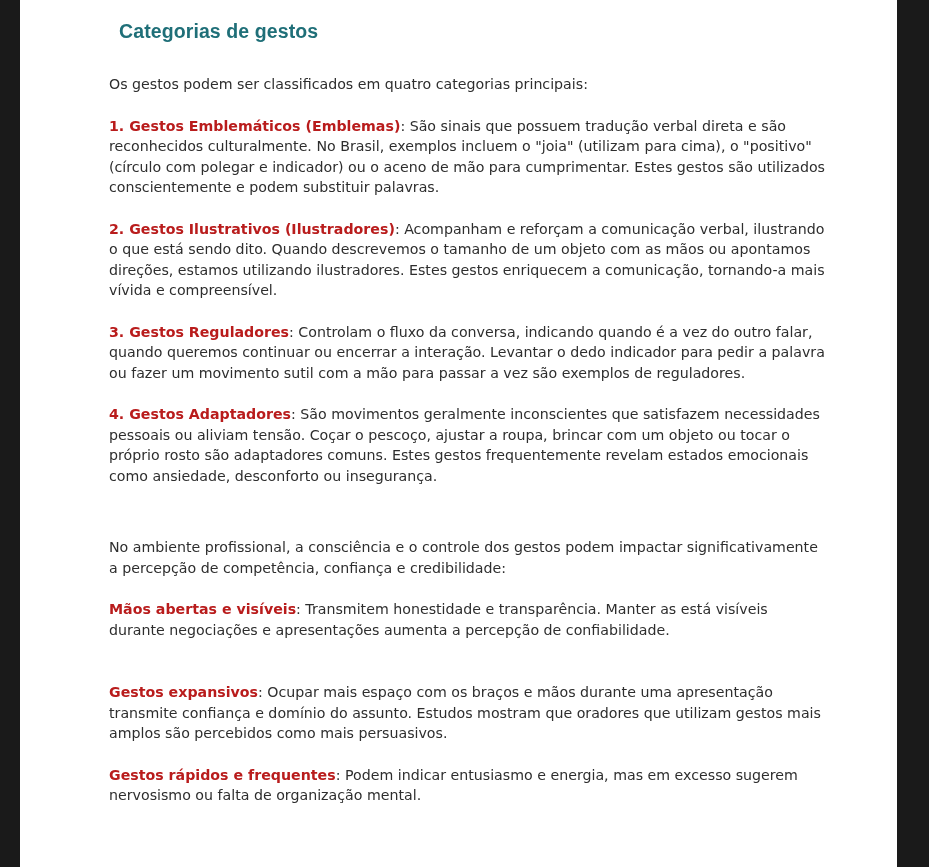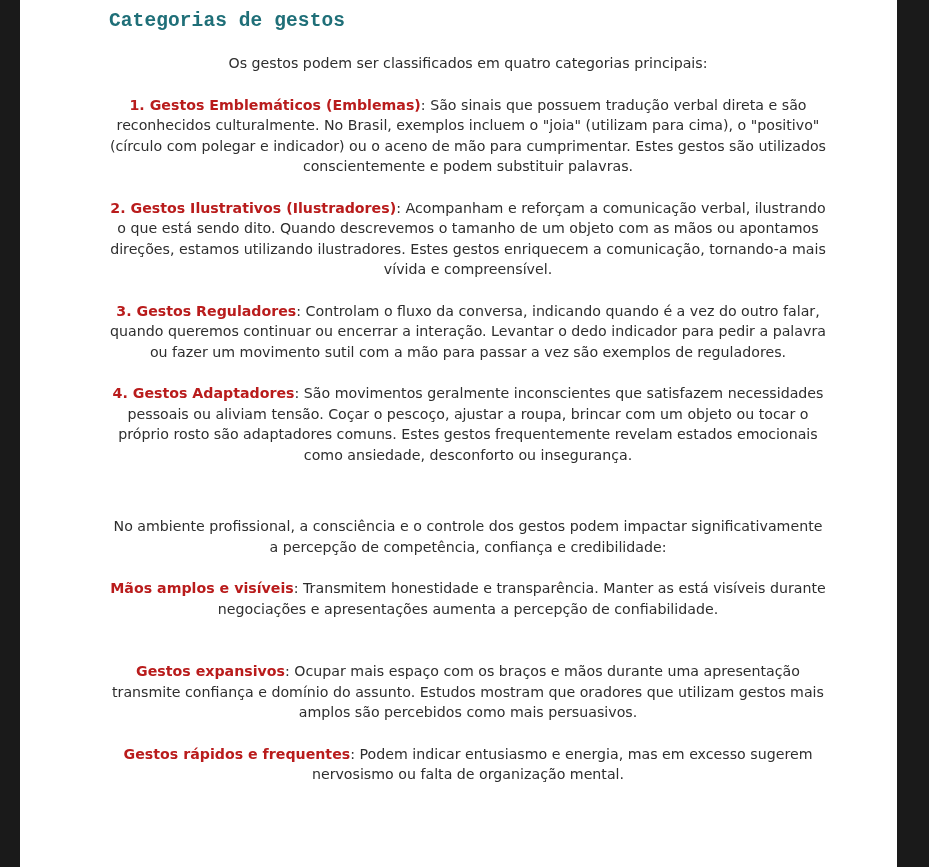--- a/index.html
+++ b/index.html
@@ -20,38 +20,38 @@
     width: 877px;
     height: 867px;
     background: #ffffff;
     box-sizing: border-box;
     overflow: hidden;
   }
   .content {
     padding: 0 70px 0 89px;
   }
   h2.section-title {
-    font-family: Liberation Mono, monospace;
+    font-family: Liberation Sans, sans-serif;
     font-size: 19.5px;
     font-weight: bold;
     color: #1f6f78;
-    margin: 0;
+    margin: 10px;
     padding: 0;
     letter-spacing: 0.1px;
   }
   .spacer-top {
     height: 10px;
   }
   p.para {
     font-size: 14.2px;
     line-height: 20.5px;
     color: #2e2e2e;
     margin: 0;
     padding: 0;
-    text-align: center;
+    text-align: left;
   }
   .gap-after-title { height: 21px; }
   .gap-para { height: 21px; }
   .gap-section { height: 30px; }
   b.lead {
     font-weight: bold;
     color: #b91c1c;
   }
 </style>
 </head>
@@ -79,21 +79,21 @@
 
     <p class="para"><b class="lead">4. Gestos Adaptadores</b><span>: São movimentos geralmente inconscientes que satisfazem necessidades pessoais ou aliviam tensão. Coçar o pescoço, ajustar a roupa, brincar com um objeto ou tocar o próprio rosto são adaptadores comuns. Estes gestos frequentemente revelam estados emocionais como ansiedade, desconforto ou insegurança.</span></p>
 
     <div class="gap-section"></div>
 
     <div class="gap-after-title"></div>
 
     <p class="para">No ambiente profissional, a consciência e o controle dos gestos podem impactar significativamente a percepção de competência, confiança e credibilidade:</p>
     <div class="gap-para"></div>
 
-    <p class="para"><b class="lead">Mãos amplos e visíveis</b><span>: Transmitem honestidade e transparência. Manter as está visíveis durante negociações e apresentações aumenta a percepção de confiabilidade.</span></p>
+    <p class="para"><b class="lead">Mãos abertas e visíveis</b><span>: Transmitem honestidade e transparência. Manter as está visíveis durante negociações e apresentações aumenta a percepção de confiabilidade.</span></p>
     <div class="gap-para"></div>
 
     <div class="gap-para"></div>
 
     <p class="para"><b class="lead">Gestos expansivos</b><span>: Ocupar mais espaço com os braços e mãos durante uma apresentação transmite confiança e domínio do assunto. Estudos mostram que oradores que utilizam gestos mais amplos são percebidos como mais persuasivos.</span></p>
     <div class="gap-para"></div>
 
     <p class="para"><b class="lead">Gestos rápidos e frequentes</b><span>: Podem indicar entusiasmo e energia, mas em excesso sugerem nervosismo ou falta de organização mental.</span></p>
 
   </div>

